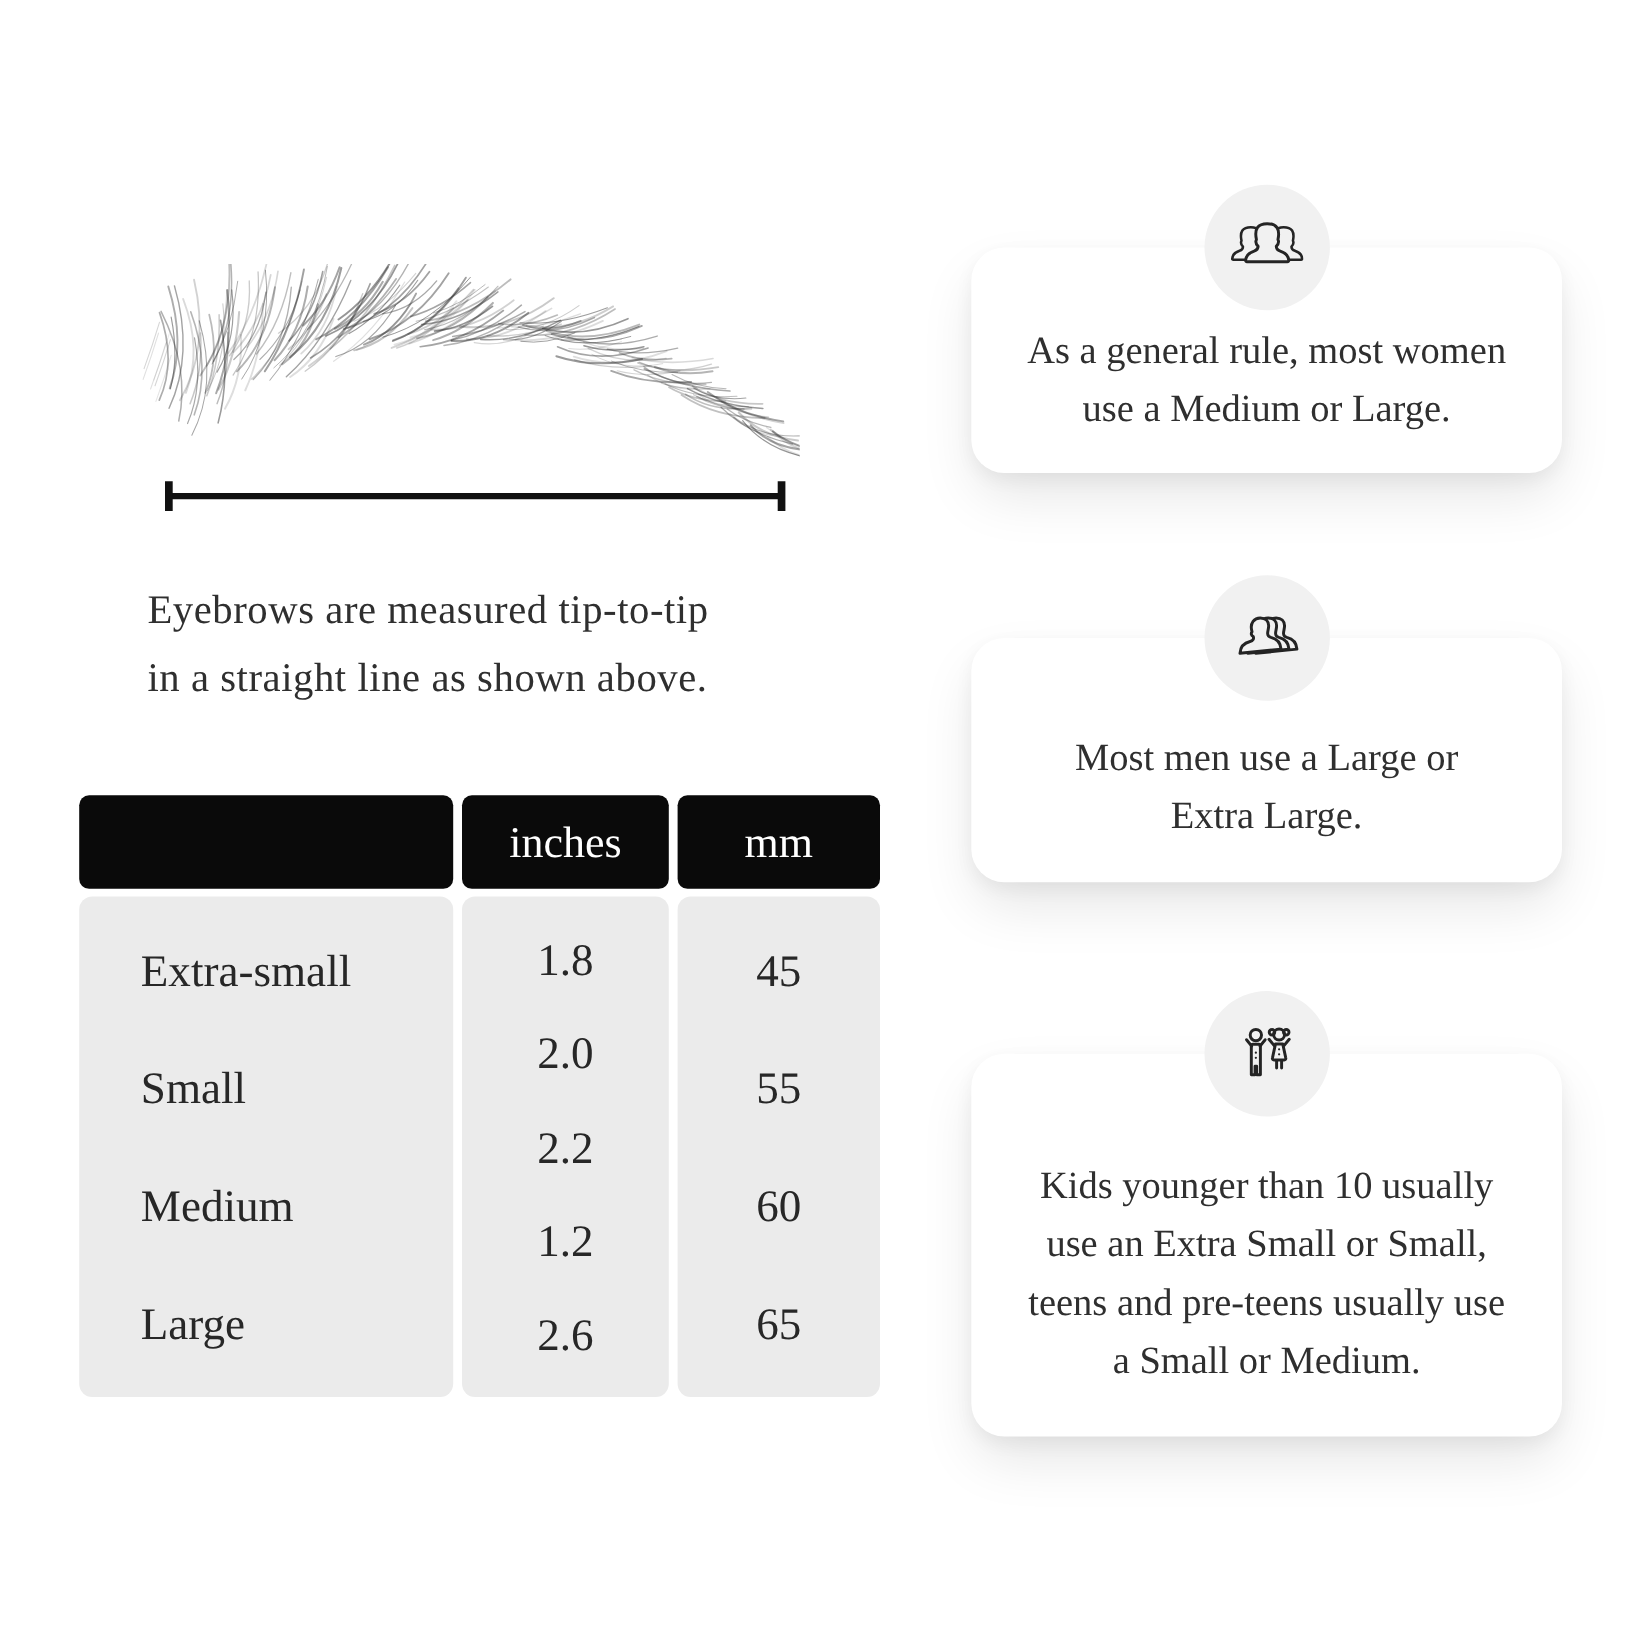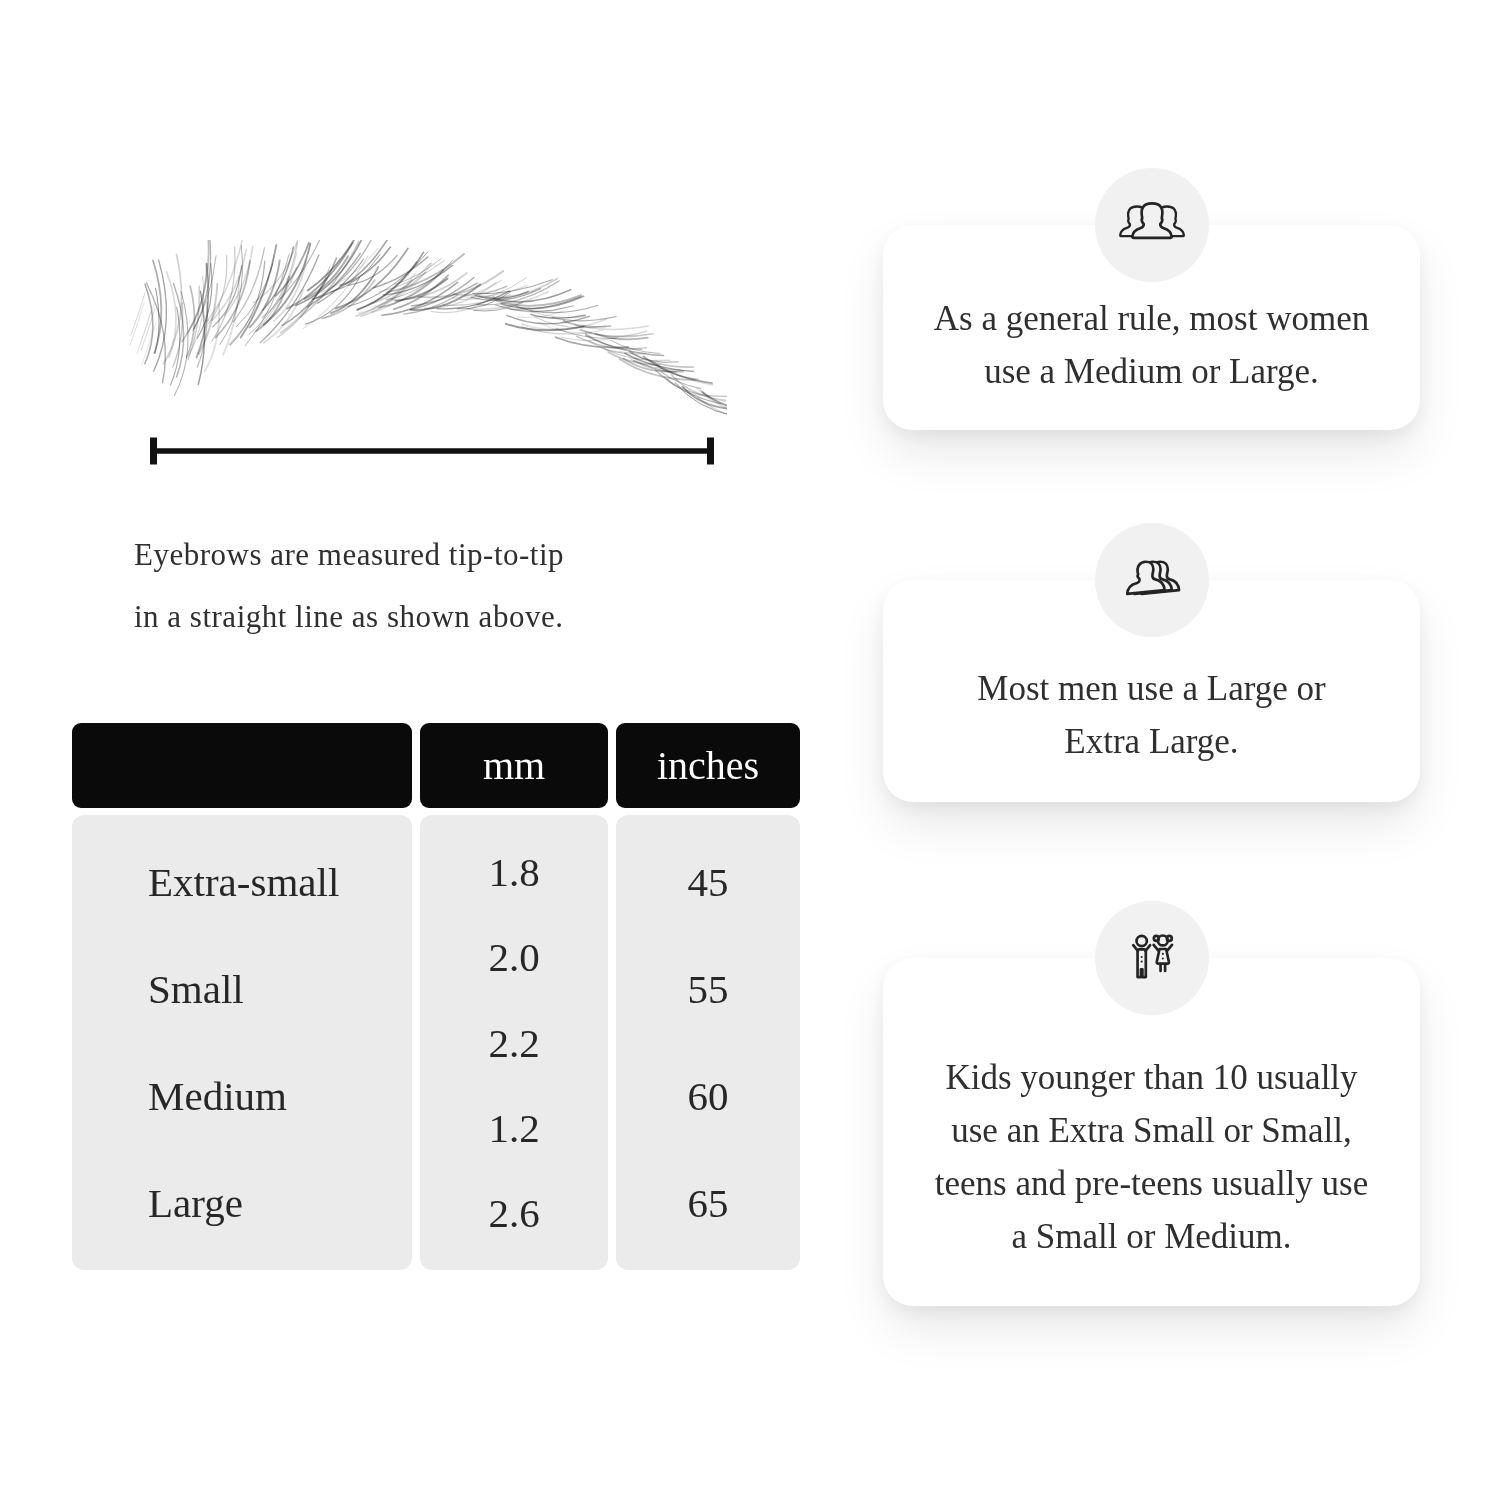--- a/index.html
+++ b/index.html
@@ -5,21 +5,21 @@
   html,body{margin:0;padding:0;background:#fff;}
   .stage{
     position:relative;width:1500px;height:1500px;background:#ffffff;overflow:hidden;
     font-family:"Liberation Serif","DejaVu Serif",serif;color:#2e2e2e;
   }
   
   .brow-wrap{position:absolute;left:112px;top:240px;width:615px;height:185px;}
   .measure-wrap{position:absolute;left:149px;top:436px;width:566px;height:30px;}
   .caption{
     position:absolute;left:134px;top:524px;width:640px;
-    font-size:31px;line-height:62px;color:#2f2f2f;letter-spacing:.5px;
+    font-size:37px;line-height:62px;color:#2f2f2f;letter-spacing:.5px;
   }
   .caption div{white-space:nowrap;}
   .size-table{
     position:absolute;left:72px;top:723px;
     display:grid;grid-template-columns:340px 188px 184px;grid-template-rows:85px 455px;
     column-gap:8px;row-gap:7px;
   }
   .th{
     background:#0a0a0a;border-radius:9px;color:#ffffff;
     display:flex;align-items:center;justify-content:center;
@@ -27,21 +27,21 @@
   }
   .tcol{
     background:#ebebeb;border-radius:12px;
     display:flex;flex-direction:column;justify-content:space-around;
     padding:14px 0;
   }
   .tcell{
     flex:1;display:flex;align-items:center;justify-content:center;
     font-size:41px;color:#272727;
   }
-  .tcol.labels .tcell{justify-content:flex-start;padding-left:76px;}
+  .tcol.labels .tcell{justify-content:flex-start;padding-left:56px;}
   
   .card{
     position:absolute;left:883px;width:537px;background:#ffffff;border-radius:30px;
     box-shadow:0 24px 50px -4px rgba(0,0,0,.10),0 6px 16px rgba(0,0,0,.05);
     display:flex;flex-direction:column;align-items:center;justify-content:center;
     text-align:center;font-size:35px;line-height:53px;color:#2f2f2f;
     box-sizing:border-box;
   }
   .card-1{top:225px;height:205px;padding:58px 24px 24px;}
   .card-2{top:580px;height:222px;padding:58px 80px 10px;}
@@ -249,22 +249,22 @@
     </svg>
   </div>
 
   <div class="caption">
     <div>Eyebrows are measured tip-to-tip</div>
     <div>in a straight line as shown above.</div>
   </div>
 
   <div class="size-table">
     <div class="th"></div>
+    <div class="th">inches</div>
     <div class="th">mm</div>
-    <div class="th">inches</div>
 
     <div class="tcol labels">
       <div class="tcell">Extra-small</div>
       <div class="tcell">Small</div>
       <div class="tcell">Medium</div>
       <div class="tcell">Large</div>
     </div>
     <div class="tcol">
       <div class="tcell">1.8</div>
       <div class="tcell">2.0</div>

